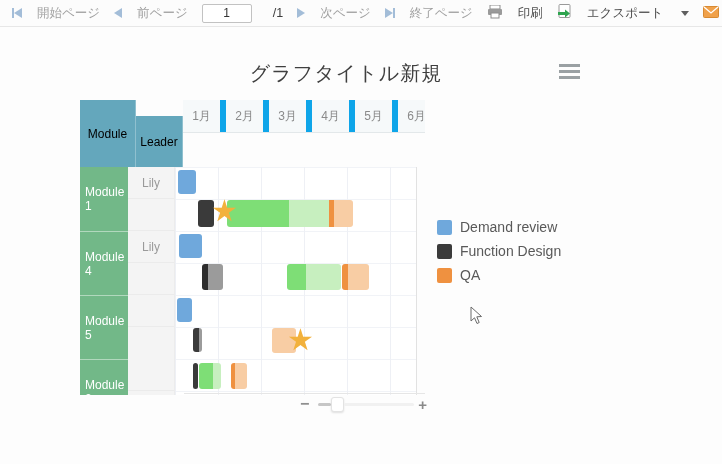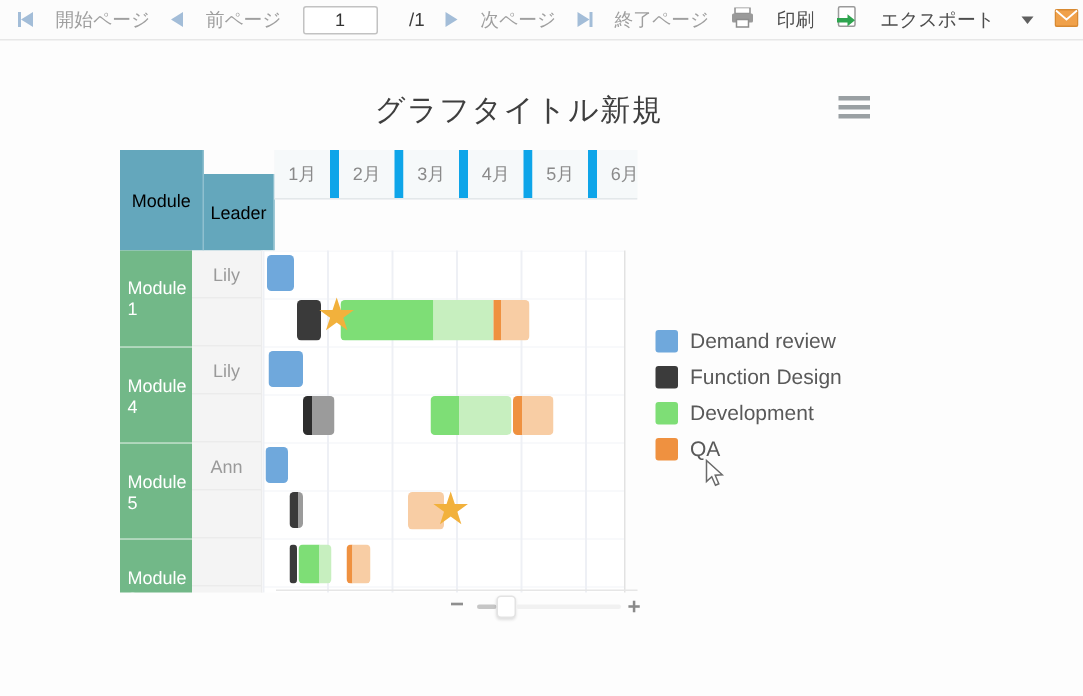--- a/index.html
+++ b/index.html
@@ -181,21 +181,20 @@
       <div class="col-leaders">
           <div class="leader-cell">
             <div class="leader-name">Lily</div>
             <div class="leader-empty"></div>
           </div>
           <div class="leader-cell">
             <div class="leader-name">Lily</div>
             <div class="leader-empty"></div>
           </div>
           <div class="leader-cell">
-            <div class="leader-name">Ann</div>
             <div class="leader-empty"></div>
           </div>
           <div class="leader-cell">
             <div class="leader-name"></div>
             <div class="leader-empty"></div>
           </div>
         </div>
       <div class="plot">
           <div class="bar" style="left: 3px; top: 3px; height: 24px;">
             <div style="width: 18px; background: rgb(111, 168, 220);"></div>
@@ -253,24 +252,20 @@
   <div class="plot-bottom-line"></div>
 
   <div class="legend">
       <div class="legend-item">
         <span class="legend-swatch" style="background: rgb(111, 168, 220);"></span>
         <span class="legend-label">Demand review</span>
       </div>
       <div class="legend-item">
         <span class="legend-swatch" style="background: rgb(59, 59, 59);"></span>
         <span class="legend-label">Function Design</span>
-      </div>
-      <div class="legend-item">
-        <span class="legend-swatch" style="background: rgb(126, 222, 118);"></span>
-        <span class="legend-label">Development</span>
       </div>
       <div class="legend-item">
         <span class="legend-swatch" style="background: rgb(239, 145, 64);"></span>
         <span class="legend-label">QA</span>
       </div>
     </div>
 
   <div class="zoombar">
     <span class="zoom-minus">−</span>
     <span class="ztrack-fill"></span>

